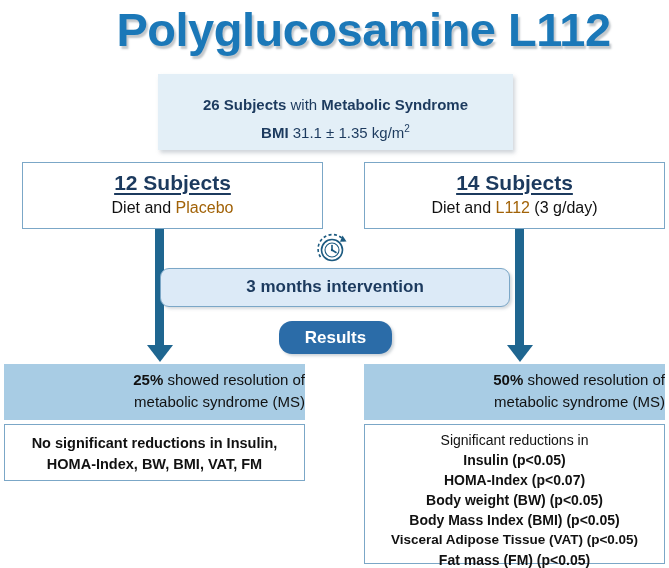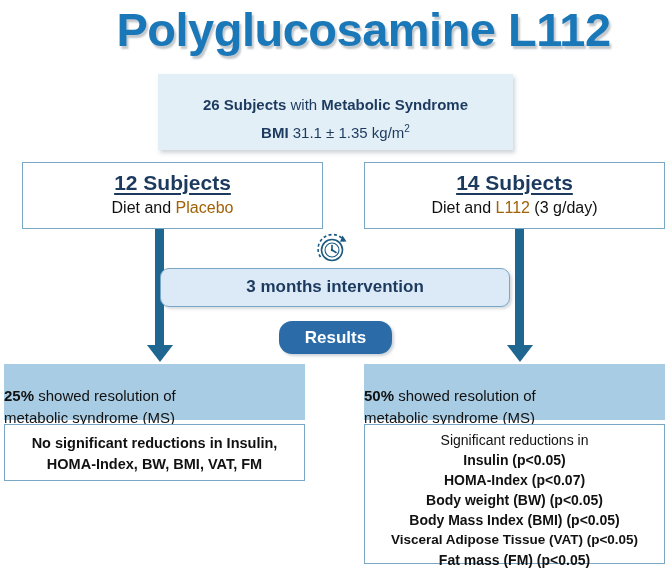--- a/index.html
+++ b/index.html
@@ -155,22 +155,22 @@
   }
 
   
   .outcome-banner {
     position: absolute;
     box-sizing: border-box;
     background: #A8CCE4;
     color: #111111;
     font-size: 15px;
     line-height: 22px;
-    text-align: left;
-    padding-top: 21px;
+    text-align: right;
+    padding-top: 5px;
   }
   .outcome-banner b { font-weight: bold; }
   #outcome-banner-placebo { left: 4px;   top: 364px; width: 301px; height: 56px; }
   #outcome-banner-l112    { left: 364px; top: 364px; width: 301px; height: 56px; }
 
   
   #detail-placebo {
     left: 4px; top: 424px; width: 301px; height: 57px;
     font-size: 14.5px; font-weight: bold; line-height: 21px;
     text-align: center; padding-top: 8px; color: #111111;

